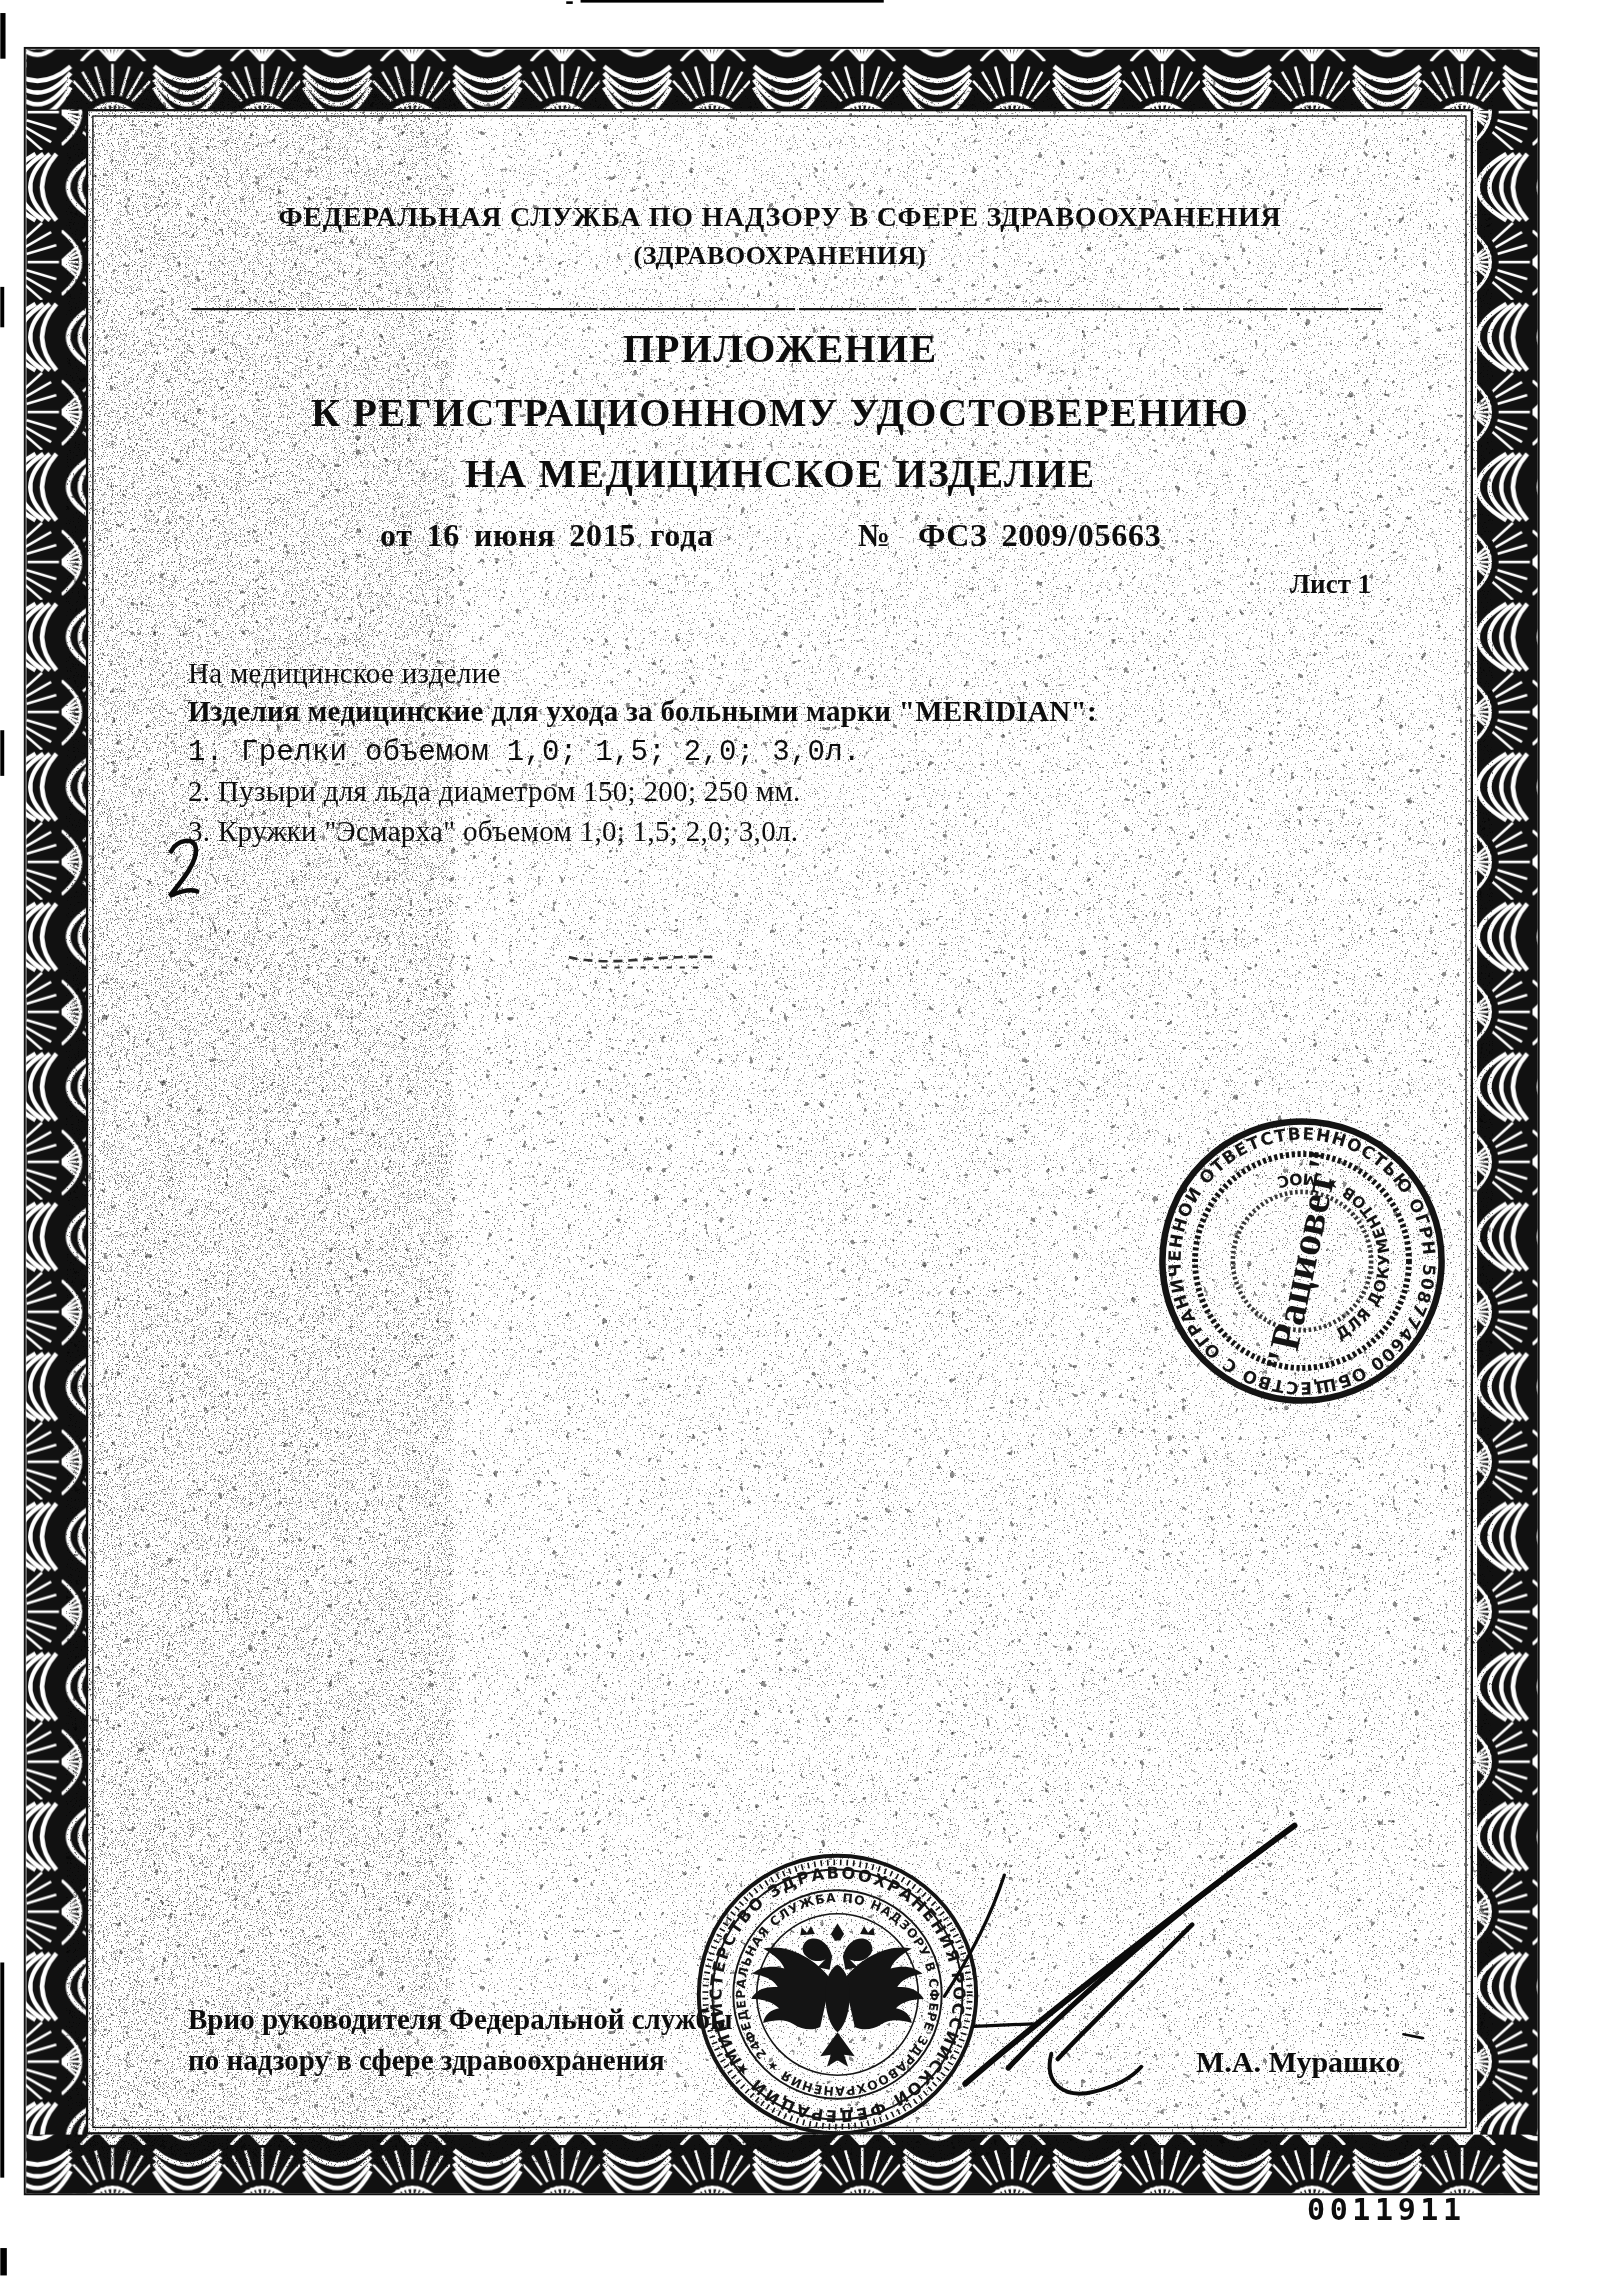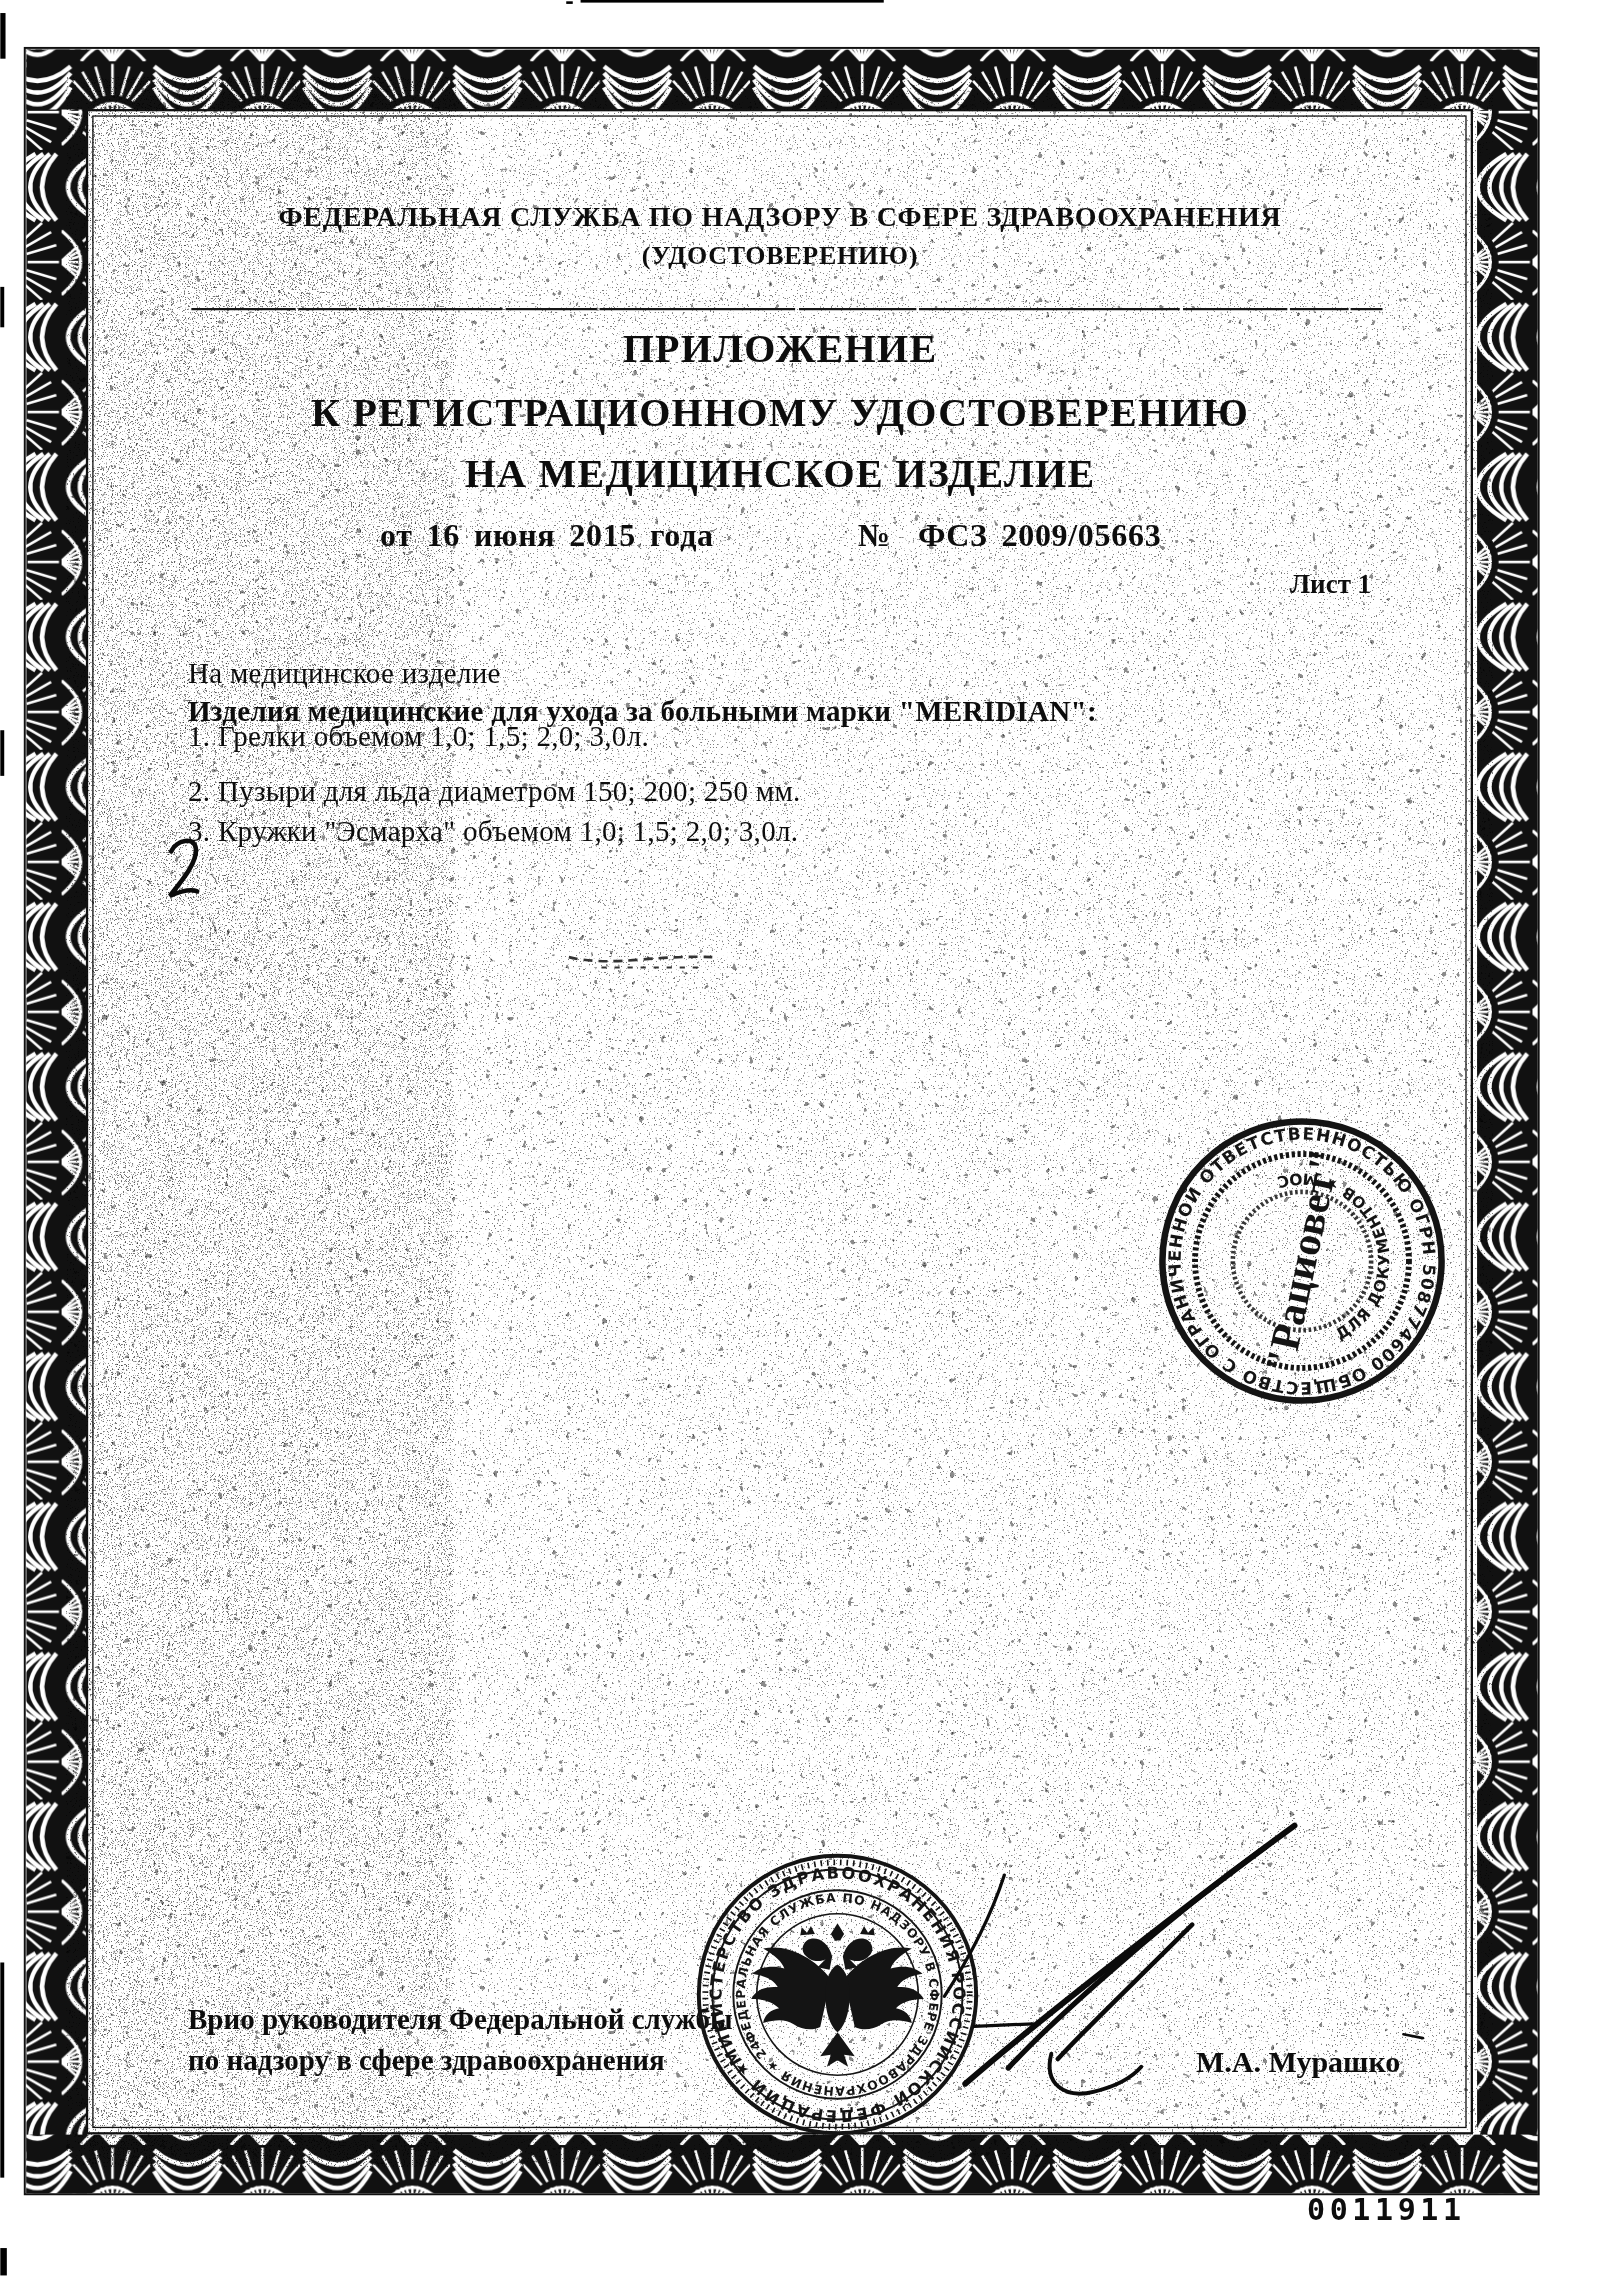--- a/index.html
+++ b/index.html
@@ -111,35 +111,35 @@
 
     <path d="M293,474 H2120" stroke="#161616" stroke-width="3.5" stroke-dasharray="160 4 90 3 220 5 140 4 300 6 180 4 400 5"></path>
 
     <g stroke="#333" fill="none">
       <path d="M872,1468 q40,10 108,4 t112,-4" stroke-width="4" stroke-dasharray="14 9"></path>
       <path d="M922,1484 h148" stroke-width="3" stroke-dasharray="8 12"></path>
     </g>
   </svg>
 
   <div class="abs ctr agency1">ФЕДЕРАЛЬНАЯ СЛУЖБА ПО НАДЗОРУ В СФЕРЕ ЗДРАВООХРАНЕНИЯ</div>
-  <div class="abs ctr agency2">(УДОСТОВЕРЕНИЮ)</div>
+  <div class="abs ctr agency2">(ЗДРАВООХРАНЕНИЯ)</div>
 
   <div class="abs ctr title2">К РЕГИСТРАЦИОННОМУ УДОСТОВЕРЕНИЮ</div>
   <div class="abs ctr title1">ПРИЛОЖЕНИЕ</div>
   <div class="abs ctr title3">НА МЕДИЦИНСКОЕ ИЗДЕЛИЕ</div>
 
   <div class="abs dateline" style="left:380px;">от 16 июня 2015 года</div>
   <div class="abs dateline" style="left:858px;">№</div>
   <div class="abs dateline" style="left:918px;">ФСЗ 2009/05663</div>
 
   <div class="abs sheet">Лист 1</div>
 
   <div class="abs body-line" style="top:657px;">На медицинское изделие</div>
   <div class="abs body-line b" style="top:695px;">Изделия медицинские для ухода за больными марки "MERIDIAN":</div>
-  <div class="abs body-line" style="top:720px;">1. Грелки объемом 1,0; 1,5; 2,0; 3,0л.</div>
+  <div class="abs body-line" style="top:736px;font-family:Liberation Mono, monospace;">1. Грелки объемом 1,0; 1,5; 2,0; 3,0л.</div>
   <div class="abs body-line" style="top:775px;">2. Пузыри для льда диаметром 150; 200; 250 мм.</div>
   <div class="abs body-line" style="top:815px;">3. Кружки "Эсмарха" объемом 1,0; 1,5; 2,0; 3,0л.</div>
 
   <div class="abs signer" style="top:2003px;">Врио руководителя Федеральной службы</div>
   <div class="abs signer" style="top:2044px;">по надзору в сфере здравоохранения</div>
 
   <div class="abs signer-name">М.А. Мурашко</div>
 
   <div class="abs formnum">0011911</div>
 

